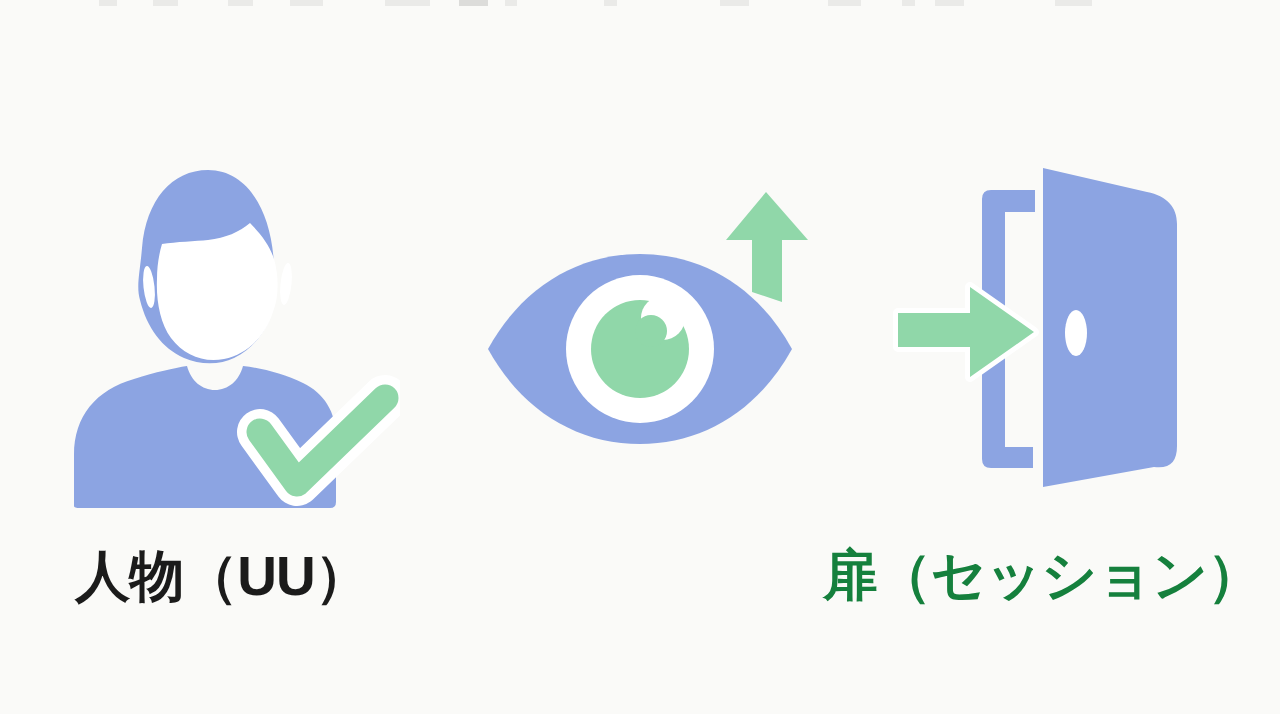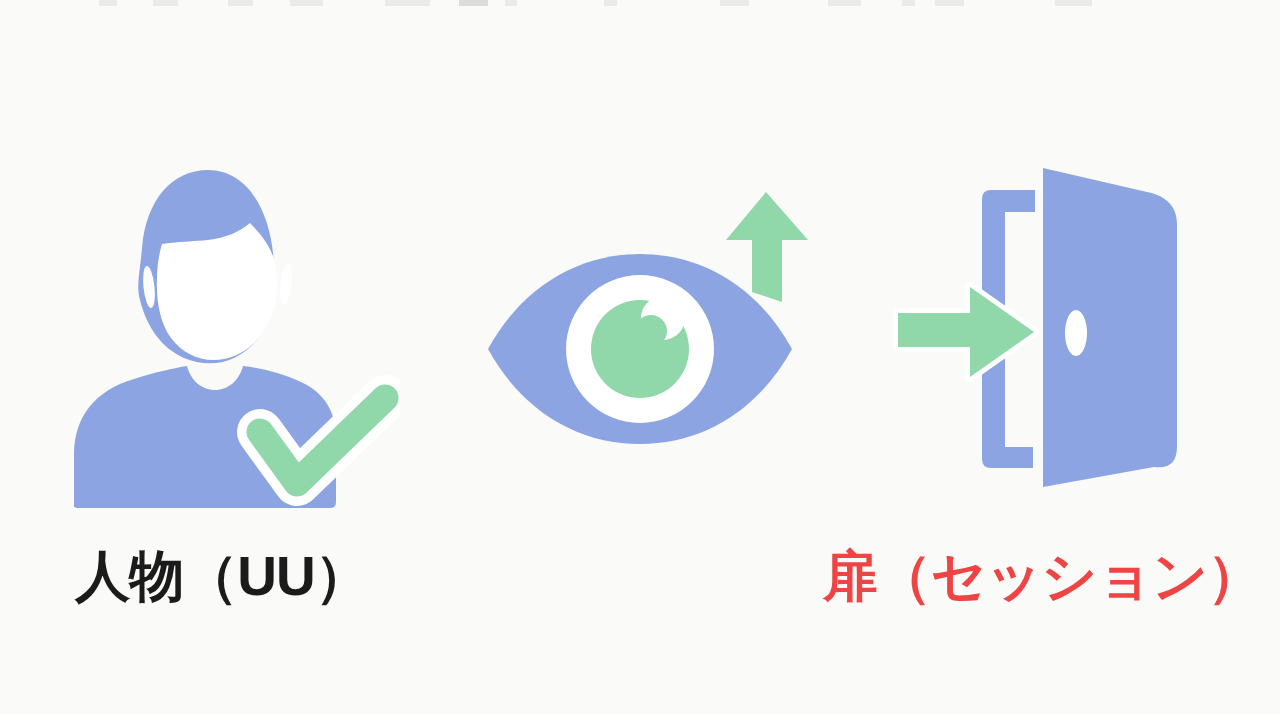--- a/index.html
+++ b/index.html
@@ -106,15 +106,15 @@
              C 297,312 290,319 274,317 L 163,337 Z" fill="#8CA4E2"></path>
 
     <ellipse fill="#FFFFFF" cx="196" cy="183" rx="11" ry="23"></ellipse>
 
     <path d="M 18,163 L 90,163 L 90,137 L 154,182 L 90,227 L 90,197 L 18,197 Z" fill="#FFFFFF" stroke="#FFFFFF" stroke-width="10" stroke-linejoin="round"></path>
 
     <path d="M 18,163 L 90,163 L 90,137 L 154,182 L 90,227 L 90,197 L 18,197 Z" fill="#90D7A9"></path>
   </svg>
 
   <div class="metric-label label-uu" style="color: rgb(27, 27, 27); text-align: right;">人物（UU）</div>
-  <div class="metric-label label-session" style="color: #ef4444;">扉（セッション）</div>
+  <div class="metric-label label-session" style="color: #15803d; font-family: Liberation Serif, serif;">扉（セッション）</div>
 
 </div>
 
 </body></html>

